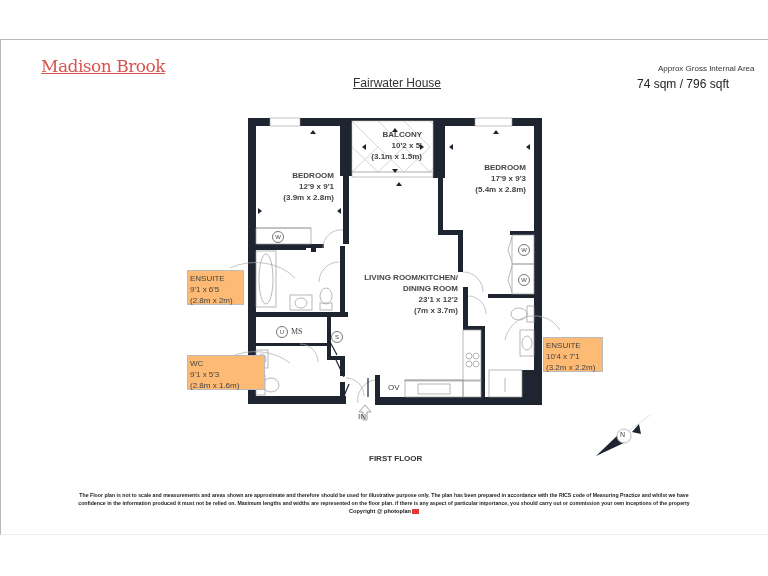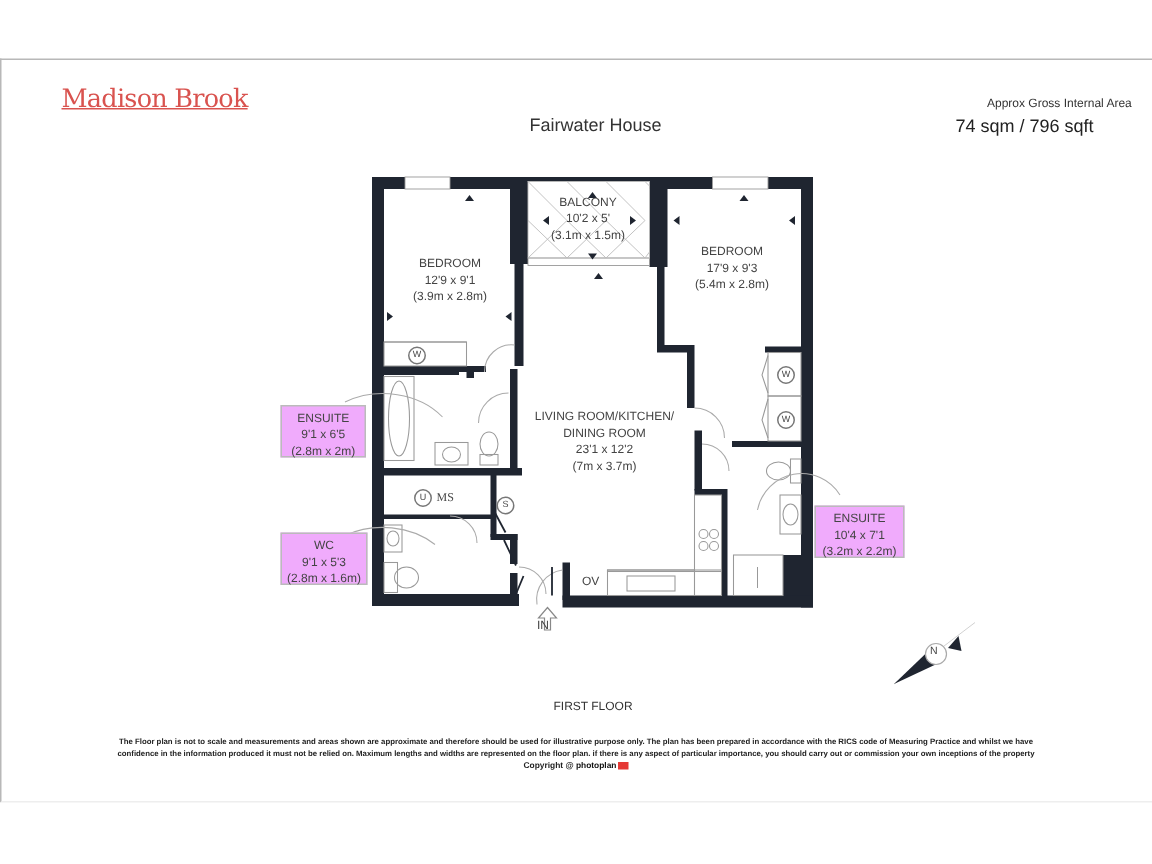--- a/index.html
+++ b/index.html
@@ -1,26 +1,26 @@
 <!DOCTYPE html>
 <html><head>
 <meta charset="utf-8">
 <style>
   html, body { margin:0; padding:0; background:#ffffff; }
   body { width:768px; height:576px; position:relative; overflow:hidden; font-family:"Liberation Sans", sans-serif; color:#333; }
   .frame { position:absolute; left:0; top:39px; width:768px; height:496px; border-top:1px solid #b8b8b8; border-left:1px solid #b8b8b8; border-bottom:1px solid #eeeeee; box-sizing:border-box; }
   .brand { position:absolute; left:41px; top:56px; font-family:"DejaVu Serif", serif; font-size:17px; color:#d9534f; letter-spacing:-0.5px;text-decoration:underline; }
   .title { position:absolute; left:0; width:768px; top:76px; text-align:center; font-size:12px; color:#333; }
-  .title span { position:absolute; left:353px; }
+  .title span { position:absolute; left:353px;text-decoration:underline; }
   .area-label { position:absolute; left:658px; top:64px; font-size:8px; color:#333; }
   .area-value { position:absolute; left:637px; top:77px; font-size:12px; color:#222;text-align:right; }
   .plan { position:absolute; left:0; top:0; }
-  .room-label { position:absolute; font-size:8px; line-height:11px; text-align:center; color:#444; white-space:nowrap; }
-  .callout { position:absolute; border:1px solid #bbb; background:#f0abfc; font-size:8px; line-height:11px; text-align:center; color:#444; padding:2px 2px; box-sizing:border-box; }
-  .floor { position:absolute; left:369px; top:466px; font-size:8px; font-weight:normal; color:#333; }
+  .room-label { position:absolute; font-size:8px; line-height:11px; text-align:right; color:#444; white-space:nowrap;font-weight:bold; }
+  .callout { position:absolute; border:1px solid #bbb; background:#fdba74; font-size:8px; line-height:11px; text-align:left; color:#444; padding:2px 2px; box-sizing:border-box; }
+  .floor { position:absolute; left:369px; top:454px; font-size:8px; font-weight:bold; color:#333; }
   .disclaimer { position:absolute; left:30px; top:491px; width:708px; text-align:center; font-size:5.2px; font-weight:bold; line-height:8px; color:#222; }
   .copyright { position:absolute; left:0; width:768px; top:507px; text-align:center; font-size:5.6px; font-weight:bold; color:#222; }
   .copyright .logo { color:#111; font-weight:bold; }
   .copyright .logo-box { display:inline-block; width:7px; height:5px; background:#e53935; margin-left:1px; vertical-align:middle; }
   .small { position:absolute; font-size:8px; color:#444; }
   .circ { position:absolute; width:10px; height:10px; border:1px solid #777; border-radius:50%; font-size:6px; line-height:10px; text-align:center; color:#444; }
 </style>
 </head>
 <body>
 
@@ -216,21 +216,21 @@
   <div>23'1 x 12'2</div>
   <div>(7m x 3.7m)</div>
 </div>
 
 <div class="callout" style="left:187px;top:270px;width:57px;height:35px;">
   <div>ENSUITE</div>
   <div>9'1 x 6'5</div>
   <div>(2.8m x 2m)</div>
 </div>
 
-<div class="callout" style="left:187px;top:355px;width:58px;height:35px;">
+<div class="callout" style="left:187px;top:355px;width:78px;height:35px;">
   <div>WC</div>
   <div>9'1 x 5'3</div>
   <div>(2.8m x 1.6m)</div>
 </div>
 
 <div class="callout" style="left:543px;top:337px;width:60px;height:35px;">
   <div>ENSUITE</div>
   <div>10'4 x 7'1</div>
   <div>(3.2m x 2.2m)</div>
 </div>

